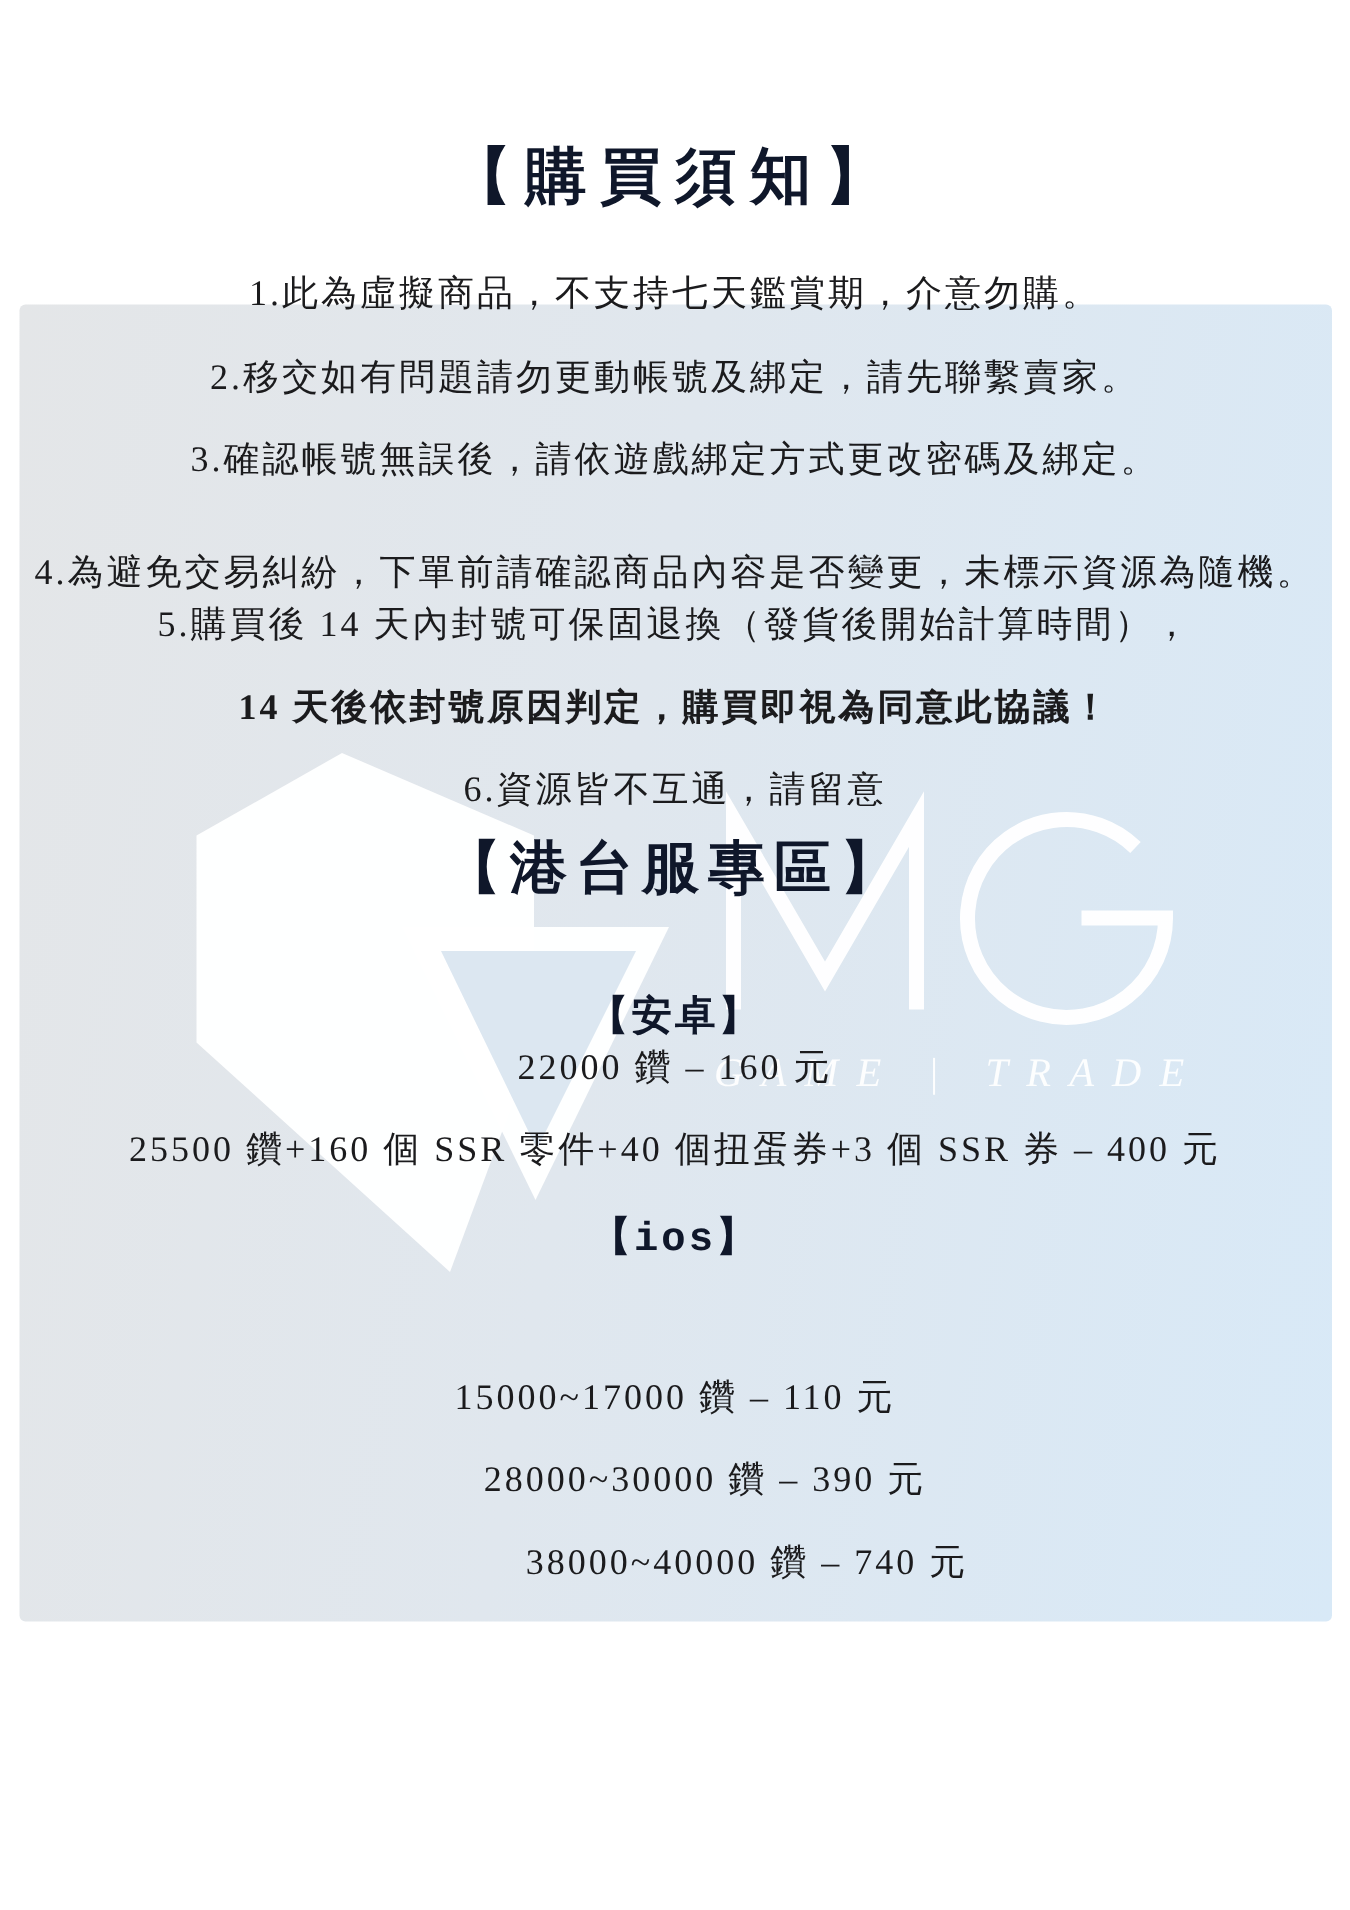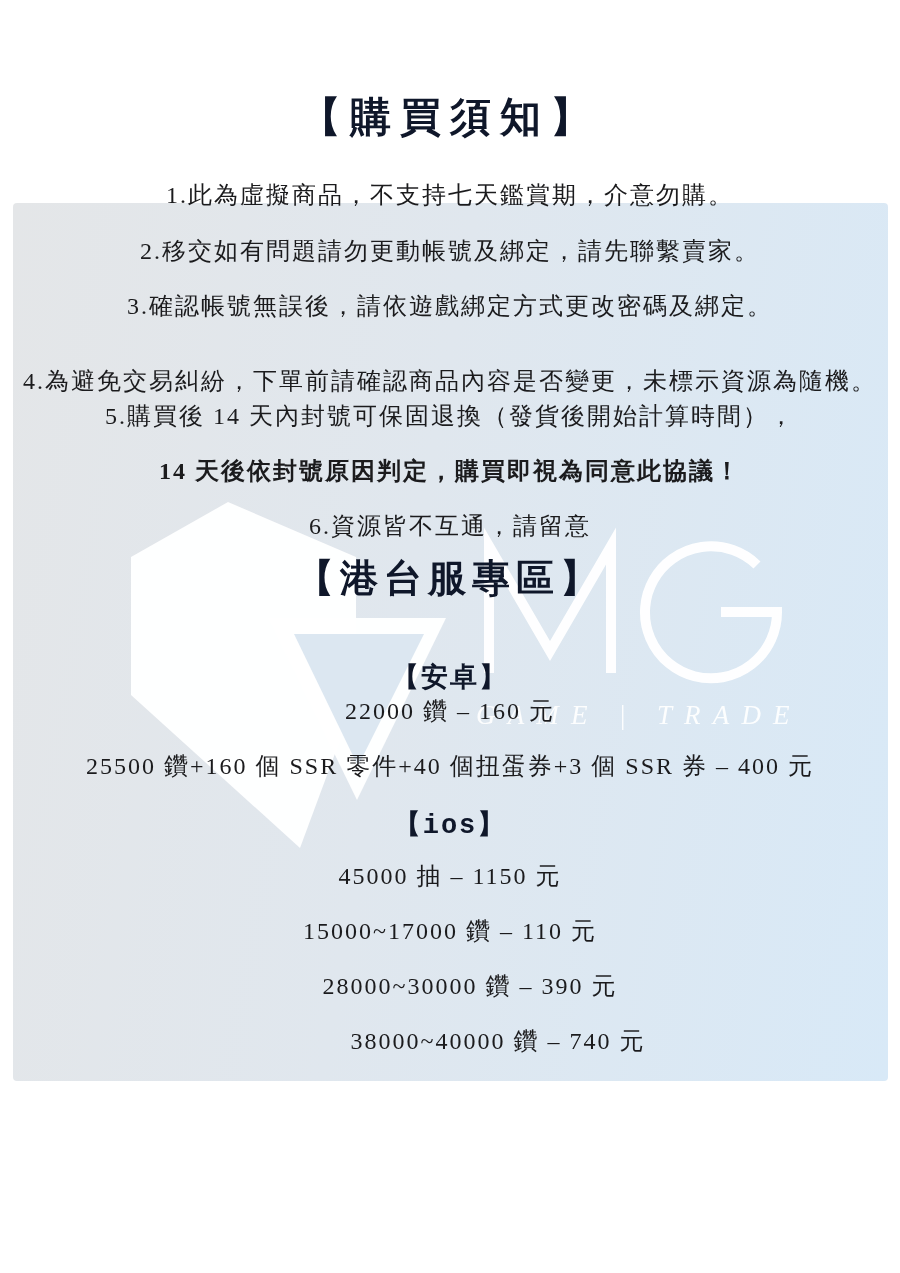--- a/index.html
+++ b/index.html
@@ -91,19 +91,18 @@
     <div class="line n5b">14 天後依封號原因判定，購買即視為同意此協議！</div>
     <div class="line n6">6.資源皆不互通，請留意</div>
 
     <div class="line section-title red">【港台服專區】</div>
 
     <div class="line subhead red android-head">【安卓】</div>
     <div class="line p1">22000 鑽 – 160 元</div>
     <div class="line p2">25500 鑽+160 個 SSR 零件+40 個扭蛋券+3 個 SSR 券 – 400 元</div>
 
     <div class="line subhead red ios-head">【ios】</div>
-    <div class="line p3">45000 抽 – 1150 元</div>
     <div class="line p4">15000~17000 鑽 – 110 元</div>
     <div class="line p5">28000~30000 鑽 – 390 元</div>
     <div class="line p6">38000~40000 鑽 – 740 元</div>
   </div>
 
 </div>
 
 </body></html>

